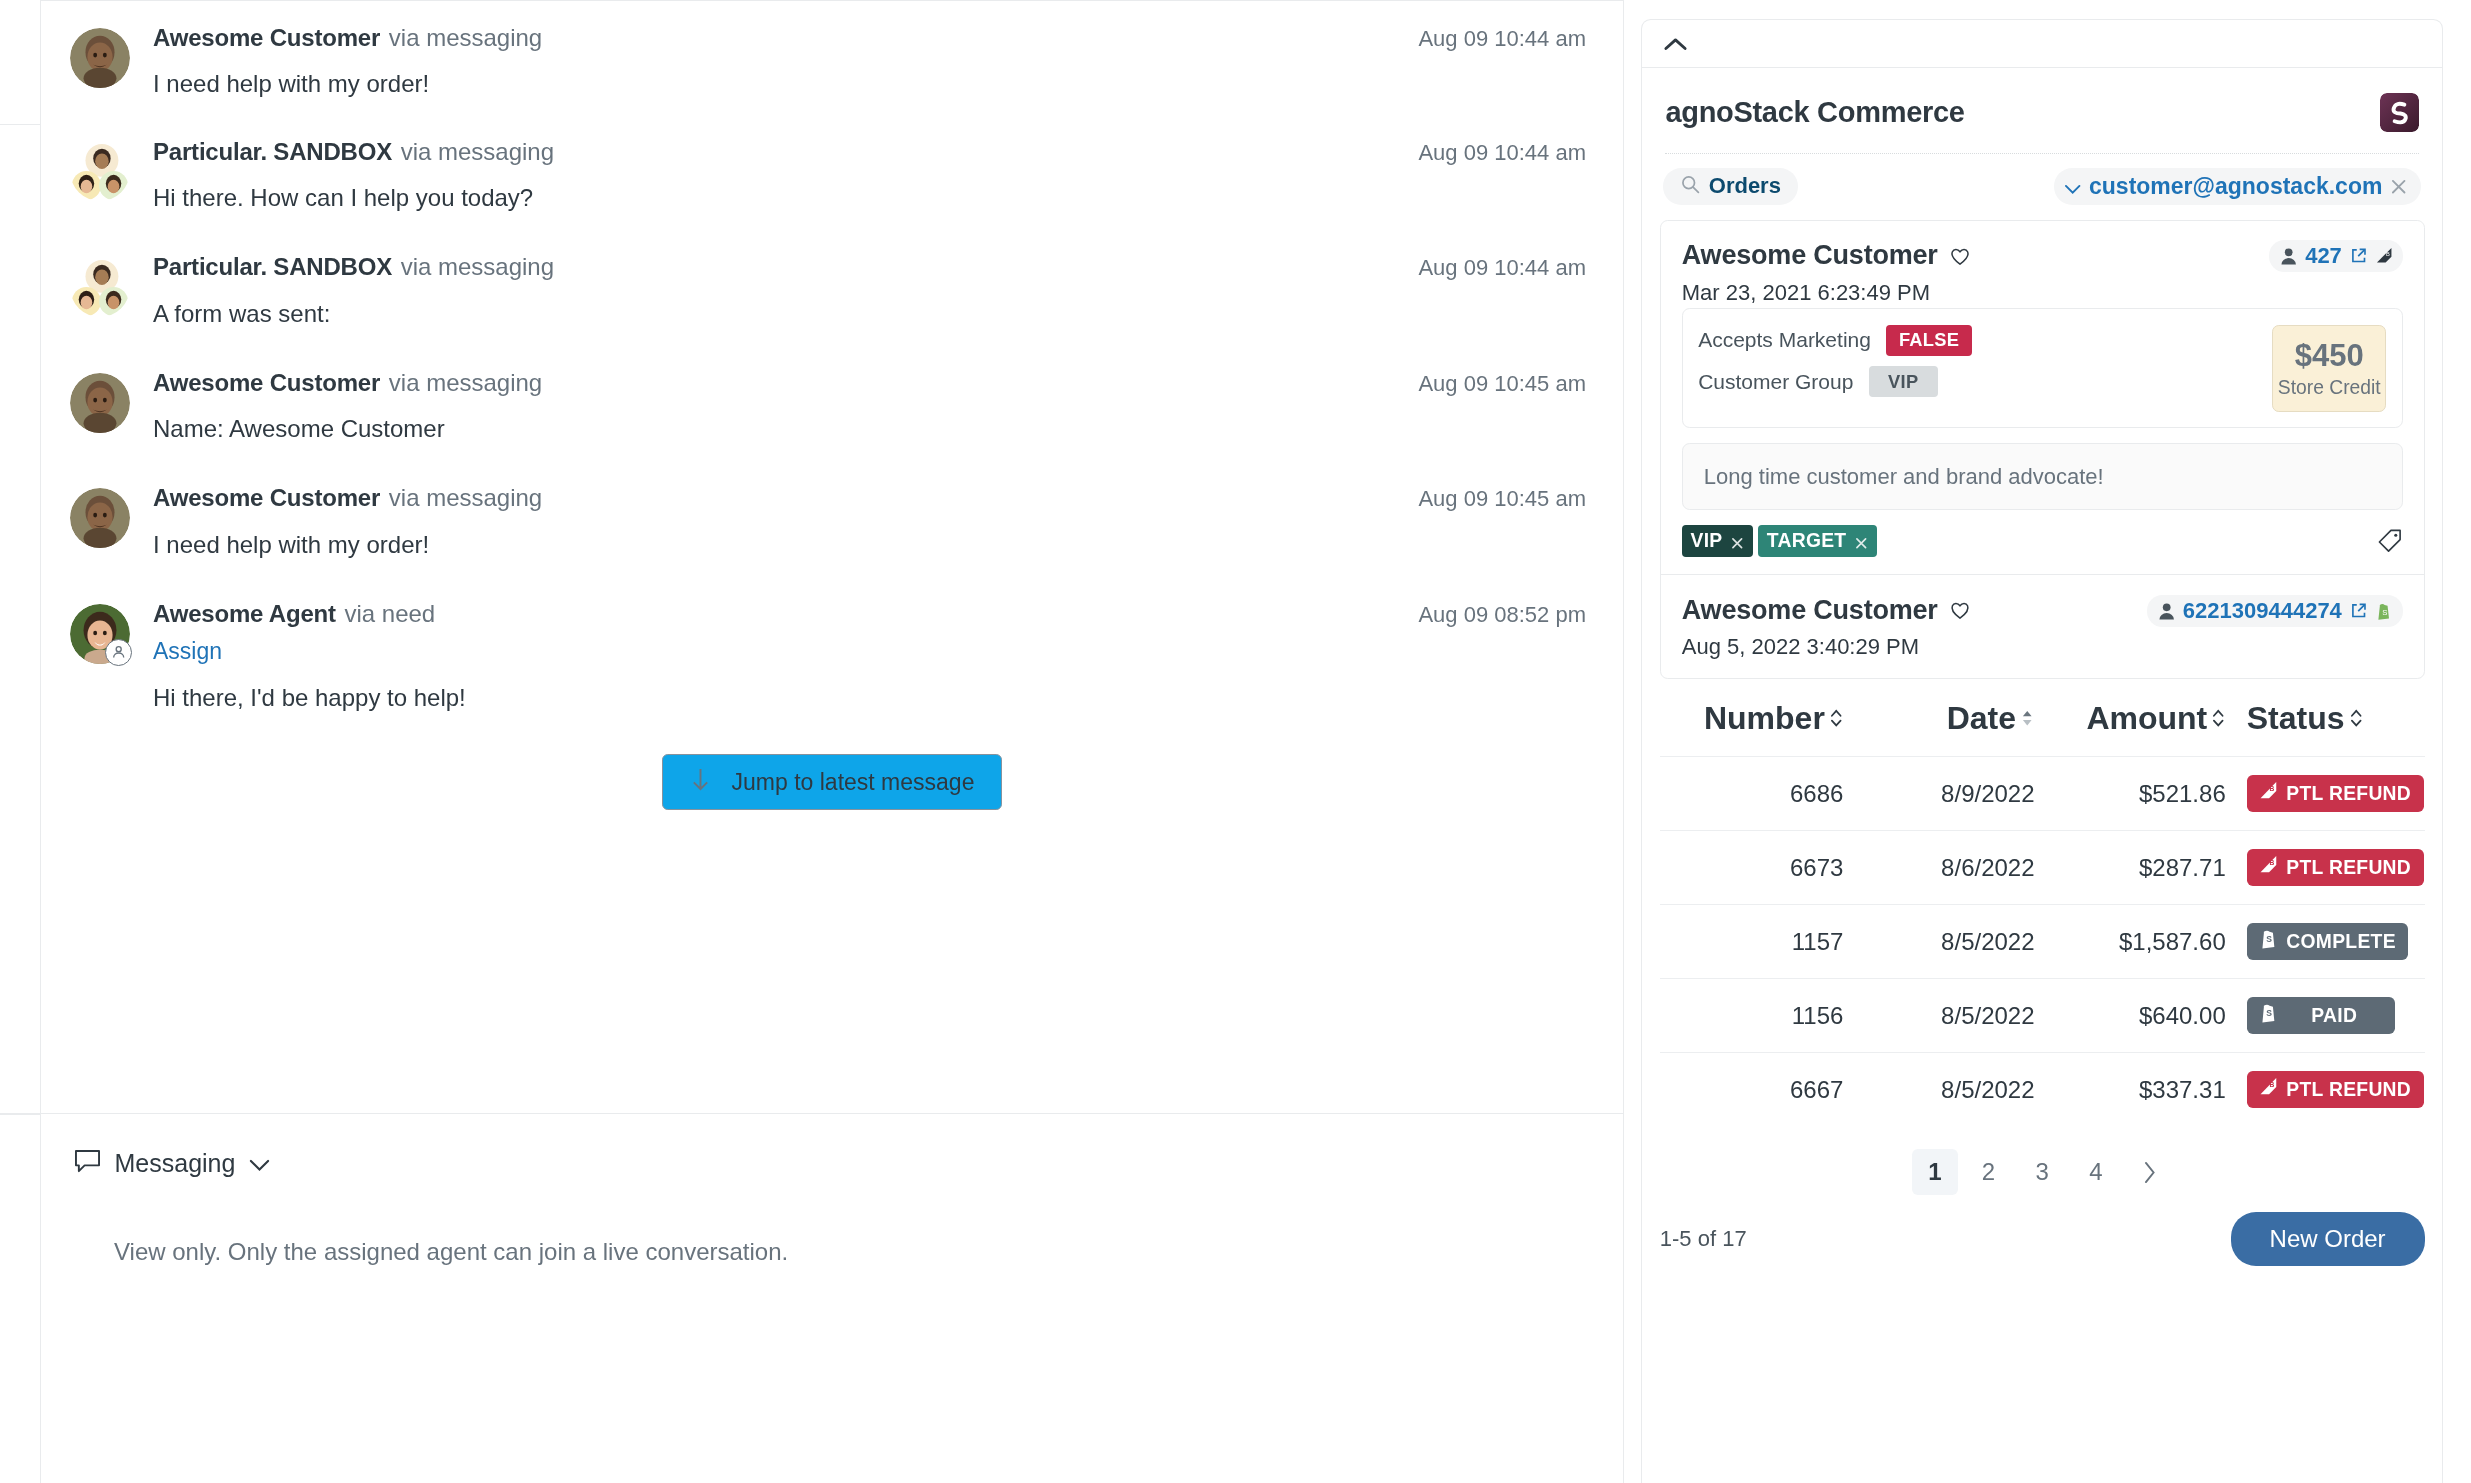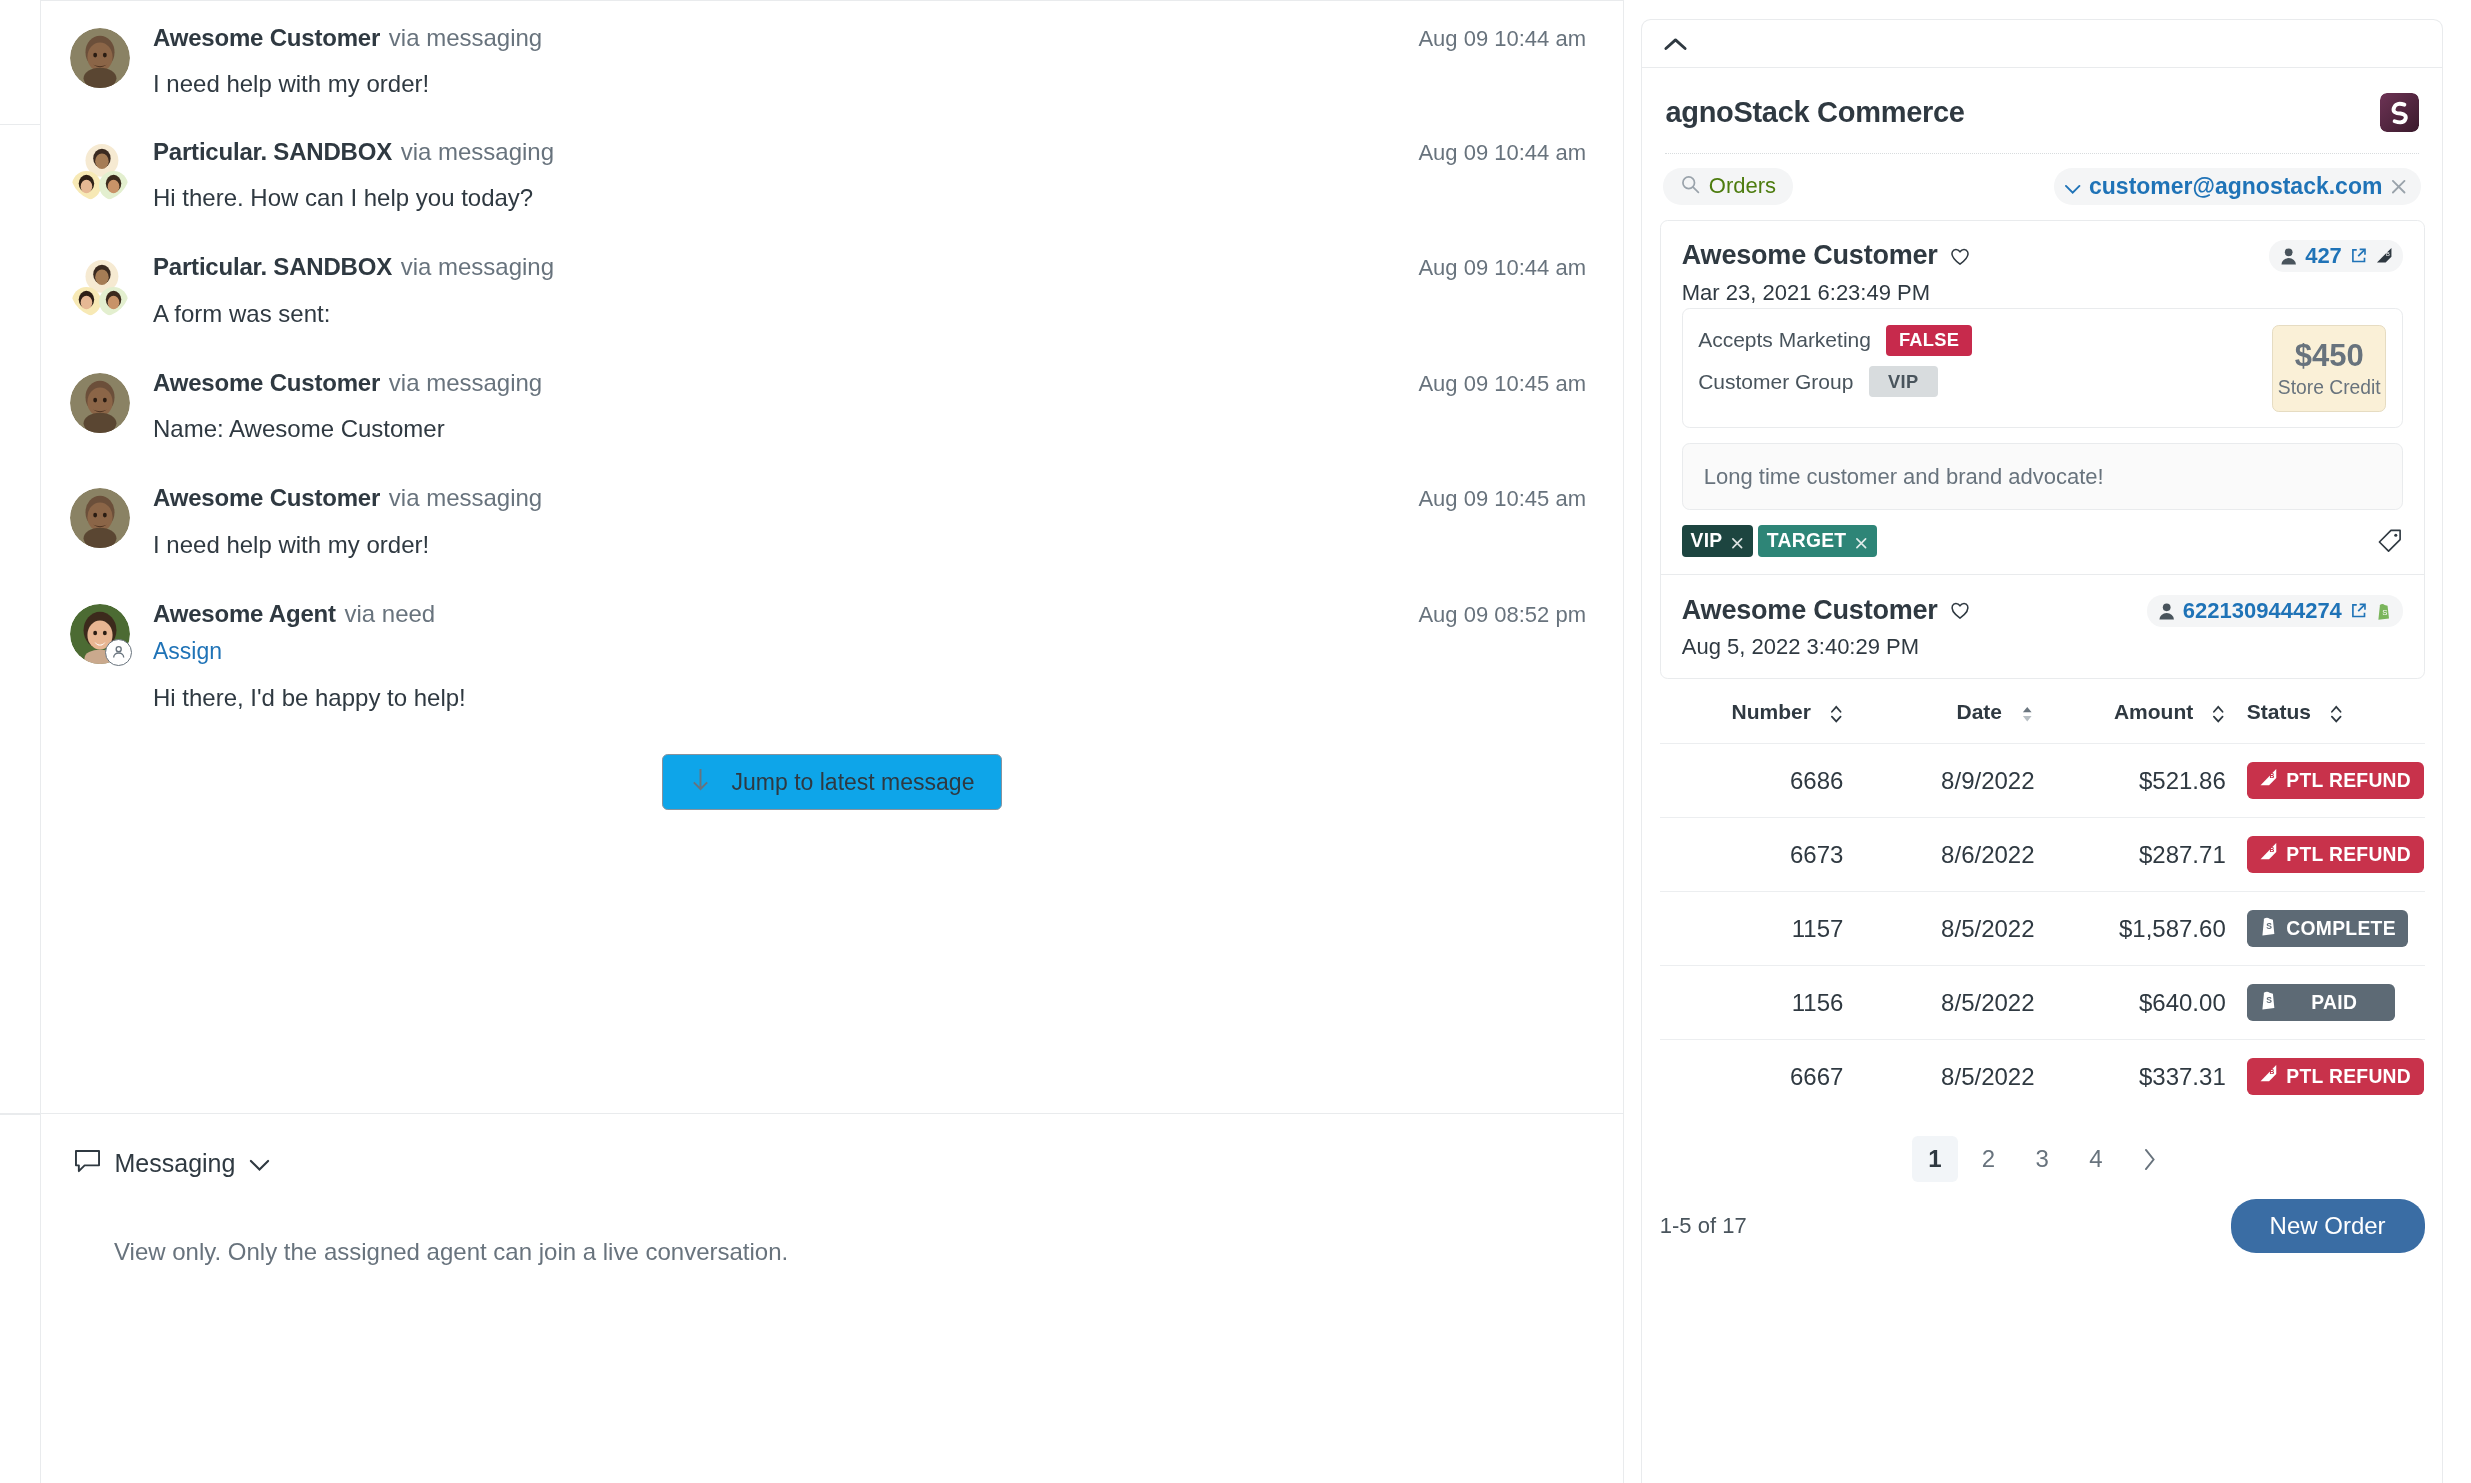--- a/index.html
+++ b/index.html
@@ -60,21 +60,21 @@
   .app-title-row { display:flex; align-items:center; justify-content:space-between;
      padding:25px 23px 0 23px; }
   .app-title { font-size:29px; font-weight:700; color:#2f3941; letter-spacing:-0.3px; }
   .app-logo { width:39px; height:39px; border-radius:6.8px; overflow:hidden; flex:0 0 39px; }
   .dotted { margin:21px 23px 0 23px; border-top:1.9px dotted #d8dcde; }
 
   .chip-row { display:flex; align-items:center; justify-content:space-between;
      padding:13.5px 21px 0 21px; }
   .chip { display:inline-flex; align-items:center; gap:8.7px; background:#f4f5f6;
      border-radius:18.3px; height:37px; padding:0 17.4px; cursor:pointer; }
-  .chip .ctext { font-size:22px; font-weight:400; color:#4d7c0f; }
+  .chip .ctext { font-size:22px; font-weight:700; color:#0c4a6e; }
   .chip svg { width:19.3px; height:19.3px; }
   .chip-email { background:#f4f5f6; border-radius:18.3px; height:37px; display:inline-flex;
      align-items:center; gap:7.7px; padding:0 13.5px 0 9.7px; cursor:pointer; }
   .chip-email .etext { font-size:23px; color:#1f73b7; font-weight:700; }
   .x-ico { width:17.4px; height:17.4px; }
 
   .cust-panel { margin:15.4px 17.4px 0 17.4px; border:1px solid #e9ebed; border-radius:7.7px;
      background:#fff; }
   .cust-block { padding:19.3px 21px 17.4px 21px; }
   .cust-block + .cust-block { border-top:1px solid #e9ebed; }
@@ -107,22 +107,22 @@
   .tags-row { display:flex; align-items:center; justify-content:space-between; margin-top:15.4px; }
   .tags { display:flex; gap:4.8px; }
   .tg { display:inline-flex; align-items:center; gap:7.7px; color:#fff; font-size:19.3px;
      font-weight:700; border-radius:3.9px; padding:4.8px 8.7px; cursor:pointer; letter-spacing:0.3px; }
   .tg .tx { width:14.5px; height:14.5px; opacity:.85; }
   .tag-ico { width:26px; height:26px; cursor:pointer; }
 
   
   .tbl { margin:21px 17.4px 0 17.4px; }
   .thead { display:flex; padding-bottom:19.3px; }
-  .th { font-size:21px; font-weight:700; color:#2f3941; display:flex; align-items:flex-end;
-     gap:18px; cursor:pointer; }
+  .th { font-size:32px; font-weight:700; color:#2f3941; display:flex; align-items:flex-start;
+     gap:4px; cursor:pointer; }
   .c-num { width:24%; justify-content:flex-end; }
   .c-date { width:25%; justify-content:flex-end; }
   .c-amt { width:25%; justify-content:flex-end; }
   .c-sta { width:26%; justify-content:flex-start; padding-left:21px; }
   .sort { width:14.5px; height:20px; }
   .trow { display:flex; align-items:center; height:74px; border-top:1px solid #eceef0; }
   .td { font-size:24px; color:#2f3941; }
   .st-badge { display:inline-flex; align-items:center; gap:8.7px; border-radius:5.8px;
      height:37px; padding:0 12.6px; color:#fff; font-size:19.3px; font-weight:700;
      letter-spacing:0.3px; white-space:nowrap; }

